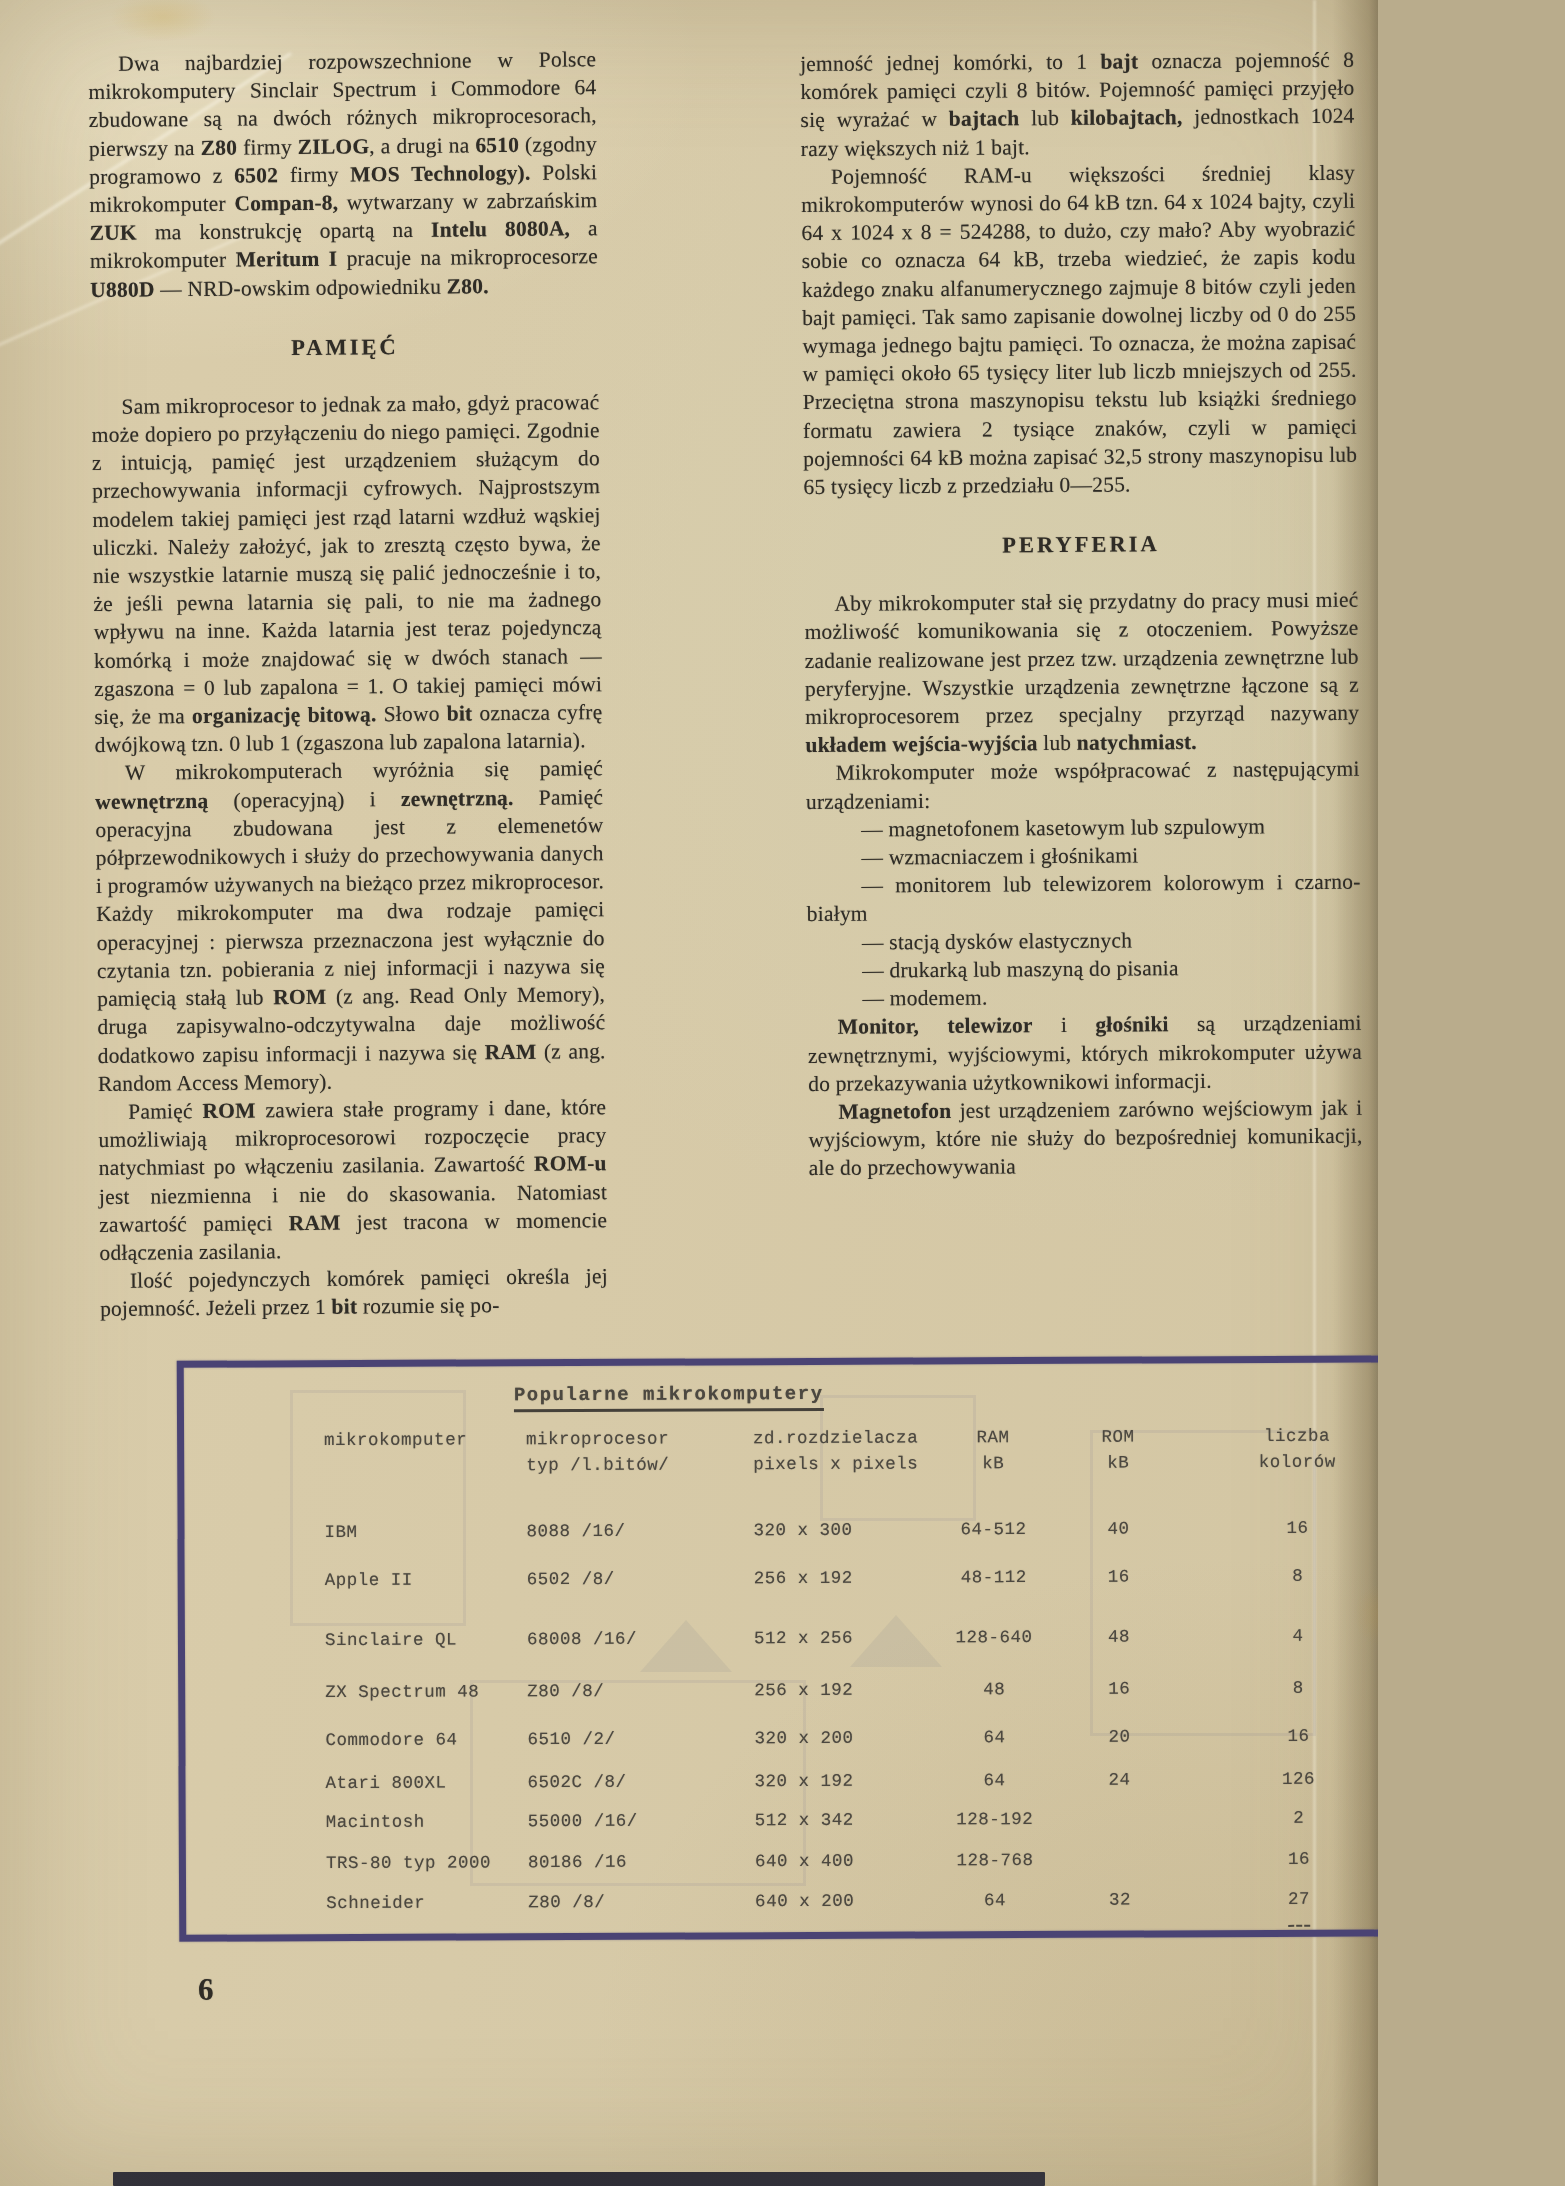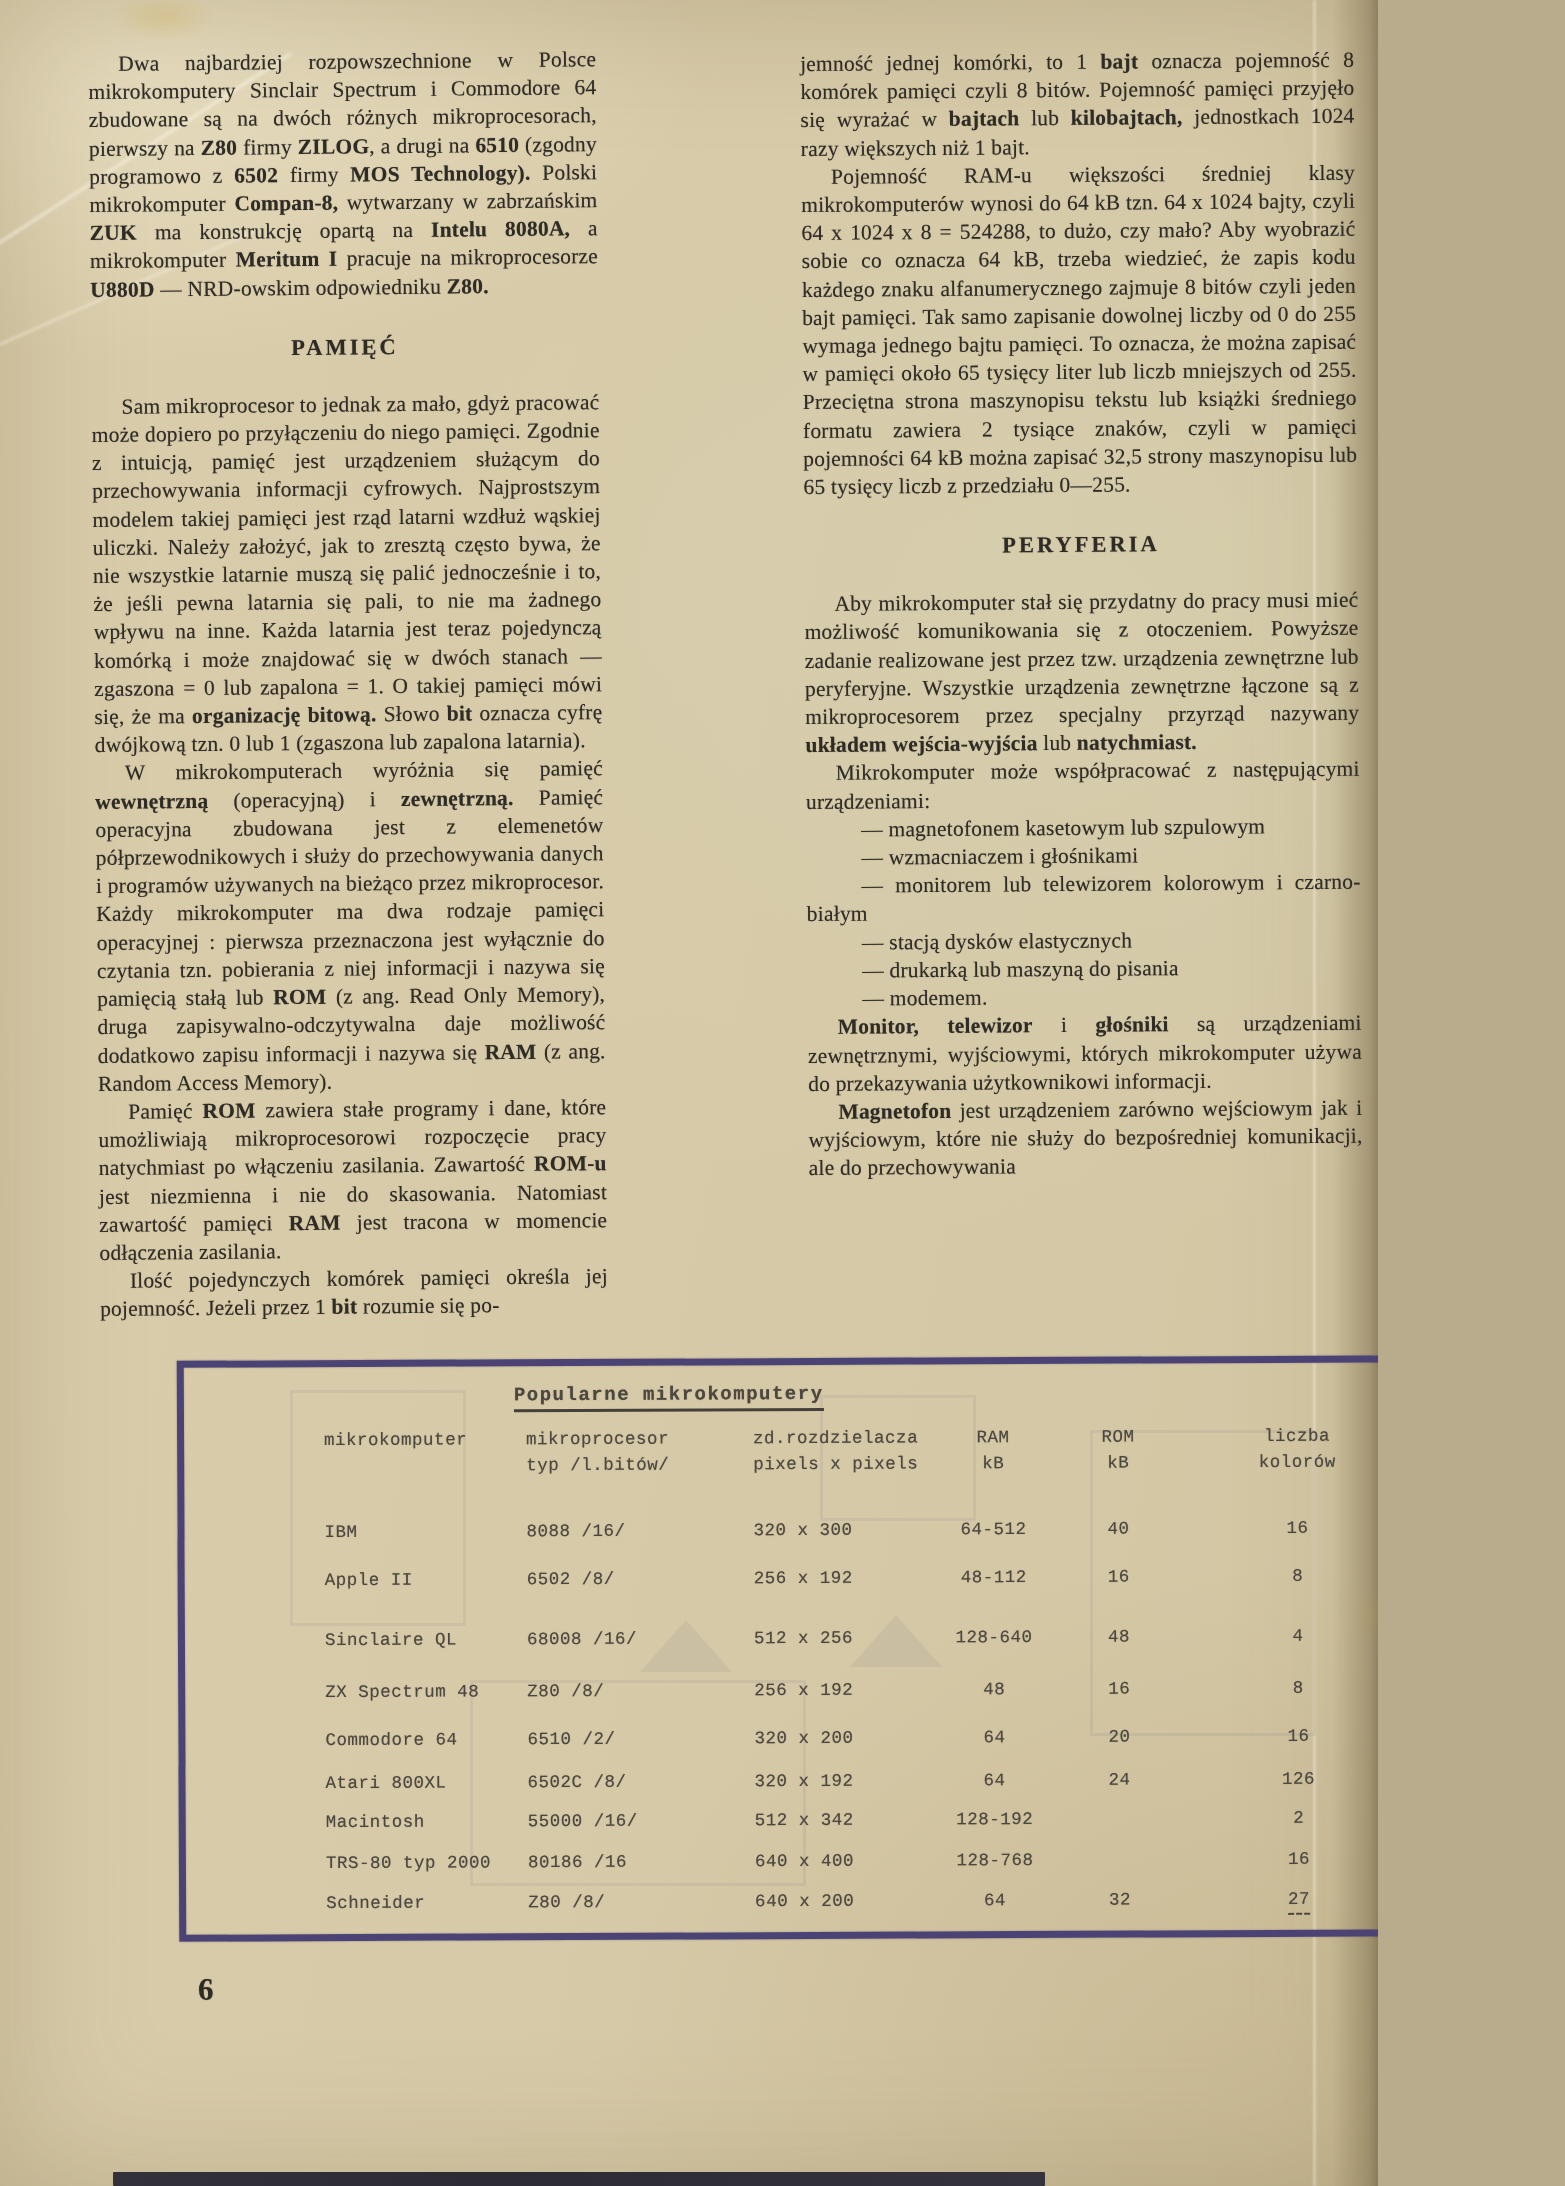--- a/index.html
+++ b/index.html
@@ -57,21 +57,21 @@
   .tbody{margin-top:40px;}
   .tbody .trow{margin-bottom:14px;}
   .tbody .trow:nth-child(1){margin-bottom:22px;}
   .tbody .trow:nth-child(2){margin-bottom:34px;}
   .tbody .trow:nth-child(3){margin-bottom:26px;}
   .tbody .trow:nth-child(4){margin-bottom:22px;}
   .tbody .trow:nth-child(5){margin-bottom:17px;}
   .tbody .trow:nth-child(6){margin-bottom:13px;}
   .tbody .trow:nth-child(7){margin-bottom:15px;}
   .tbody .trow:nth-child(8){margin-bottom:14px;}
-  .underlined{display:inline-block;border-bottom:2px dashed #4c4840;padding-bottom:1px;}
+  .underlined{display:inline-block;border-bottom:2px dashed #4c4840;padding-bottom:13px;}
 
   
   .ghost{position:absolute;pointer-events:none;}
   .ghost.box{border:3px solid rgba(95,100,135,.10);}
   .g1{left:290px;top:1390px;width:170px;height:230px;}
   .g2{left:820px;top:1395px;width:150px;height:120px;}
   .g3{left:1090px;top:1430px;width:220px;height:300px;}
   .g4{left:470px;top:1680px;width:330px;height:200px;}
   .ghost.arrow{width:0;height:0;border-left:46px solid transparent;border-right:46px solid transparent;
     border-bottom:52px solid rgba(100,105,130,.10);}

